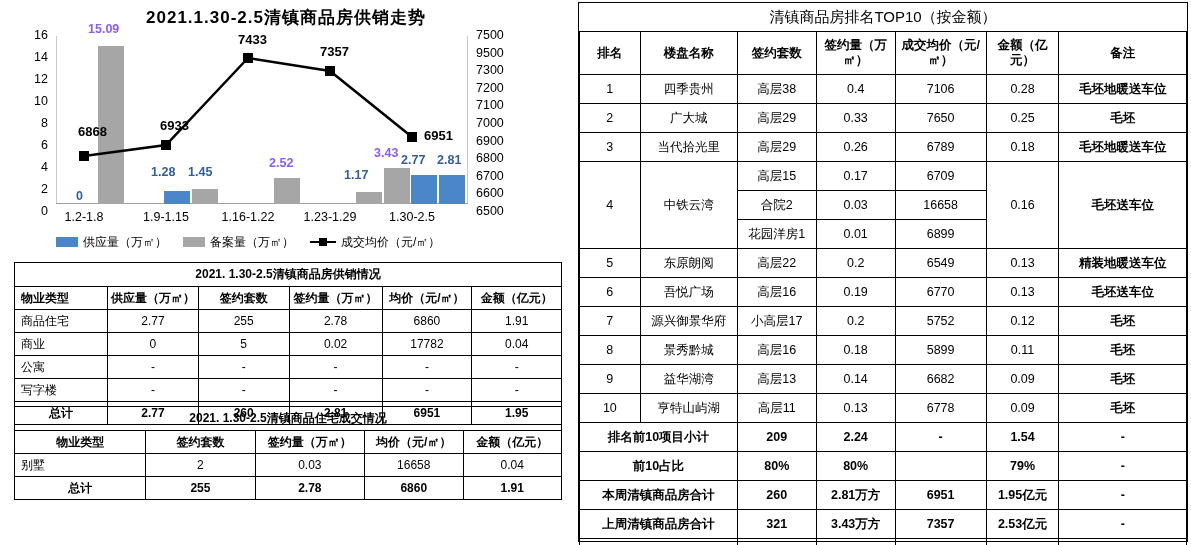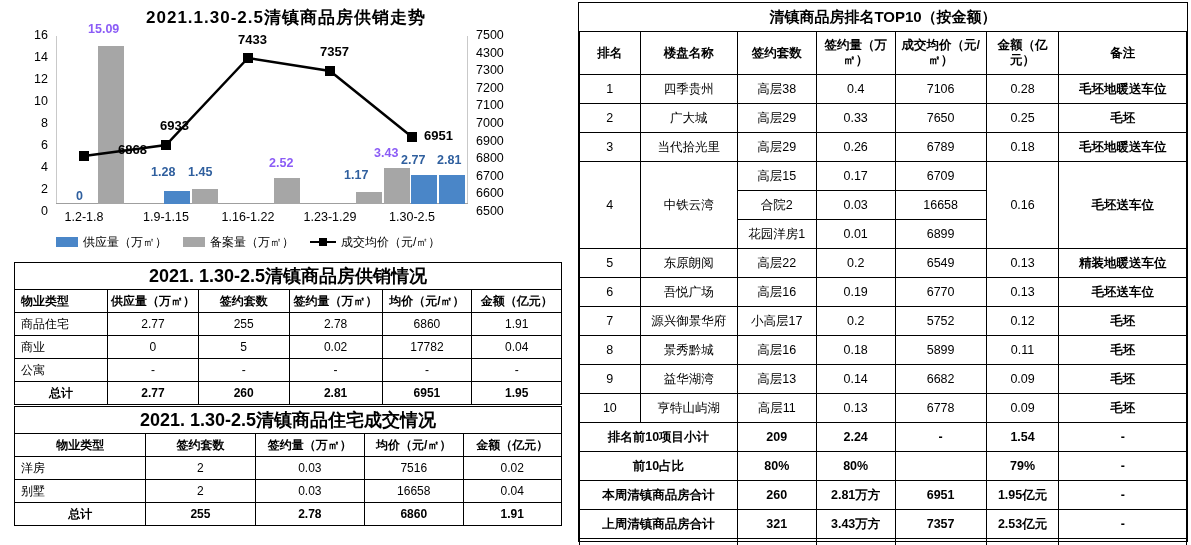--- a/index.html
+++ b/index.html
@@ -44,31 +44,31 @@
   .swatch.line:after{content:"";position:absolute;left:9px;top:1px;width:8px;height:8px;background:#000;}
 
   
   table{border-collapse:collapse;}
   .tbl{width:100%;table-layout:fixed;}
   .tbl td,.tbl th{
     border:1px solid #000;font-size:12px;text-align:center;
     padding:1px 2px;height:20px;font-weight:normal;color:#000;
   }
   .tbl .hdr{font-weight:bold;}
-  .tbl .cap{font-weight:bold;font-size:18px;height:21px;}
+  .tbl .cap{font-weight:bold;font-size:12px;height:21px;}
   .tbl .lt{text-align:left;padding-left:6px;}
   .tbl .bold{font-weight:bold;}
 
   .t1wrap{position:absolute;left:14px;top:262px;width:548px;}
   .t2wrap{position:absolute;left:14px;top:406px;width:548px;}
 
   
   .rt{width:100%;table-layout:fixed;border-collapse:collapse;}
   .rt td{border:1px solid #000;font-size:12.5px;text-align:center;padding:1px 2px;color:#000;}
-  .rt .cap{font-weight:bold;font-size:15px;height:26px;border:none;border-bottom:1px solid #000;}
+  .rt .cap{font-weight:normal;font-size:15px;height:26px;border:none;border-bottom:1px solid #000;}
   .rt .hdr{font-weight:bold;height:40px;line-height:15px;}
   .rt .row{height:29px;}
   .rt .bold{font-weight:bold;}
   .rt .green{color:#0a8f3c;font-weight:bold;}
   .rt .sum{height:29px;font-weight:bold;}
 </style>
 </head>
 <body>
 
 <div class="page">
@@ -85,21 +85,21 @@
         <div class="ytick" style="top:66px">10</div>
         <div class="ytick" style="top:88px">8</div>
         <div class="ytick" style="top:110px">6</div>
         <div class="ytick" style="top:132px">4</div>
         <div class="ytick" style="top:154px">2</div>
         <div class="ytick" style="top:176px">0</div>
       </div>
 
       <div class="yaxis-r">
         <div class="ytick" style="top:0px">7500</div>
-        <div class="ytick" style="top:17.6px">4300</div>
+        <div class="ytick" style="top:17.6px">9500</div>
         <div class="ytick" style="top:35.2px">7300</div>
         <div class="ytick" style="top:52.8px">7200</div>
         <div class="ytick" style="top:70.4px">7100</div>
         <div class="ytick" style="top:88px">7000</div>
         <div class="ytick" style="top:105.6px">6900</div>
         <div class="ytick" style="top:123.2px">6800</div>
         <div class="ytick" style="top:140.8px">6700</div>
         <div class="ytick" style="top:158.4px">6600</div>
         <div class="ytick" style="top:176px">6500</div>
       </div>
@@ -132,21 +132,21 @@
         <div class="blabel blue" style="left:381px;top:117px;">2.81</div>
 
         <svg width="412" height="168" style="position:absolute;left:0;top:0;">
           <polyline points="28,120 110,109 192,22 274,35 356,101" fill="none" stroke="#000000" stroke-width="2.5"></polyline>
           <rect x="23" y="115" width="10" height="10" fill="#000"></rect>
           <rect x="105" y="104" width="10" height="10" fill="#000"></rect>
           <rect x="187" y="17" width="10" height="10" fill="#000"></rect>
           <rect x="269" y="30" width="10" height="10" fill="#000"></rect>
           <rect x="351" y="96" width="10" height="10" fill="#000"></rect>
         </svg>
-        <div class="lineLabel" style="left:22px;top:106px;margin-left:40px;">6868</div>
+        <div class="lineLabel" style="left:22px;top:88px;">6868</div>
         <div class="lineLabel" style="left:104px;top:82px;">6933</div>
         <div class="lineLabel" style="left:182px;top:-4px;">7433</div>
         <div class="lineLabel" style="left:264px;top:8px;">7357</div>
         <div class="lineLabel" style="left:368px;top:92px;">6951</div>
       </div>
 
       <div class="xlabels">
         <div class="xlab" style="left:-13px;">1.2-1.8</div>
         <div class="xlab" style="left:69px;">1.9-1.15</div>
         <div class="xlab" style="left:151px;">1.16-1.22</div>
@@ -210,20 +210,28 @@
         </tr>
         <tr>
           <td class="lt">公寓</td>
           <td>-</td>
           <td>-</td>
           <td>-</td>
           <td>-</td>
           <td>-</td>
         </tr>
         <tr>
+          <td class="lt">写字楼</td>
+          <td>-</td>
+          <td>-</td>
+          <td>-</td>
+          <td>-</td>
+          <td>-</td>
+        </tr>
+        <tr>
           <td class="bold">总计</td>
           <td class="bold">2.77</td>
           <td class="bold">260</td>
           <td class="bold">2.81</td>
           <td class="bold">6951</td>
           <td class="bold">1.95</td>
         </tr>
       </tbody>
         </table>
     </div>
@@ -240,27 +248,20 @@
         <tbody>
             <tr>
               <td class="cap" colspan="5">2021. 1.30-2.5清镇商品住宅成交情况</td>
             </tr>
         <tr>
           <td class="hdr">物业类型</td>
           <td class="hdr">签约套数</td>
           <td class="hdr">签约量（万㎡）</td>
           <td class="hdr">均价（元/㎡）</td>
           <td class="hdr">金额（亿元）</td>
-        </tr>
-        <tr>
-          <td class="lt">洋房</td>
-          <td>2</td>
-          <td>0.03</td>
-          <td>7516</td>
-          <td>0.02</td>
         </tr>
         <tr>
           <td class="lt">别墅</td>
           <td>2</td>
           <td>0.03</td>
           <td>16658</td>
           <td>0.04</td>
         </tr>
         <tr>
           <td class="bold">总计</td>

